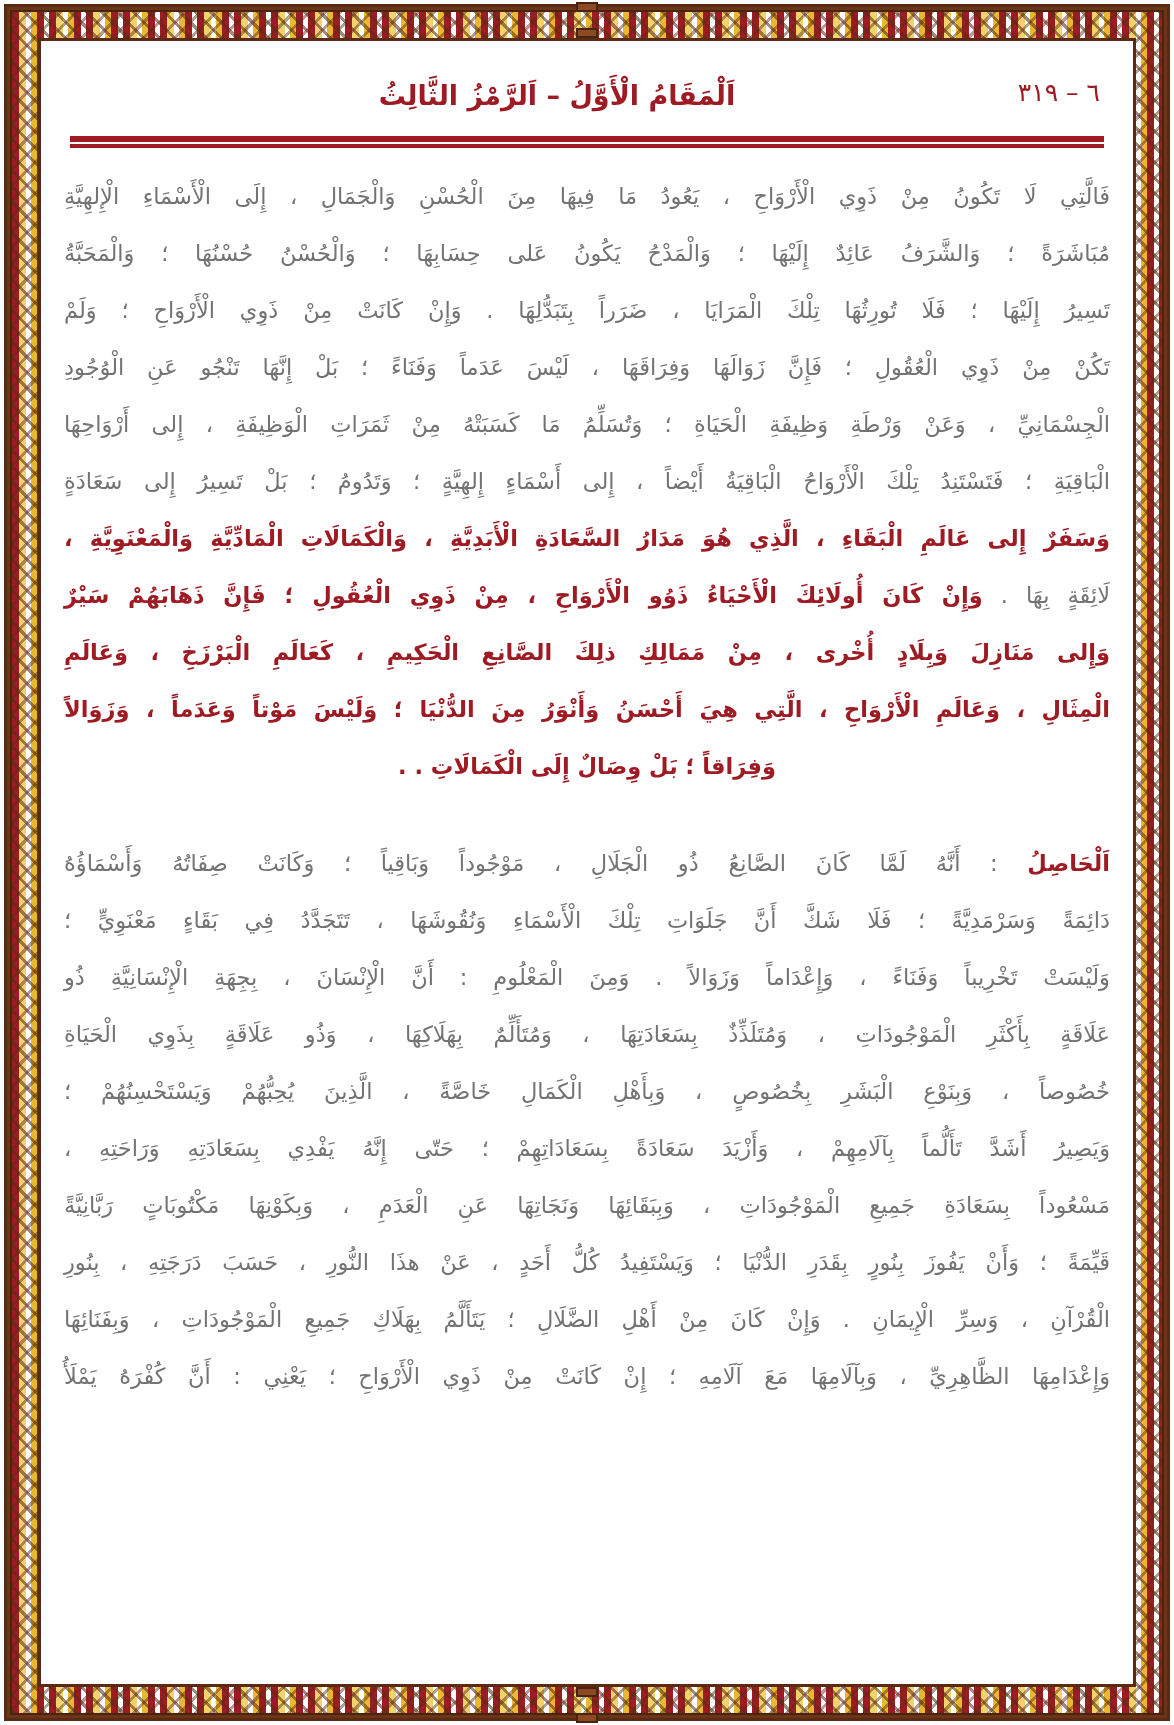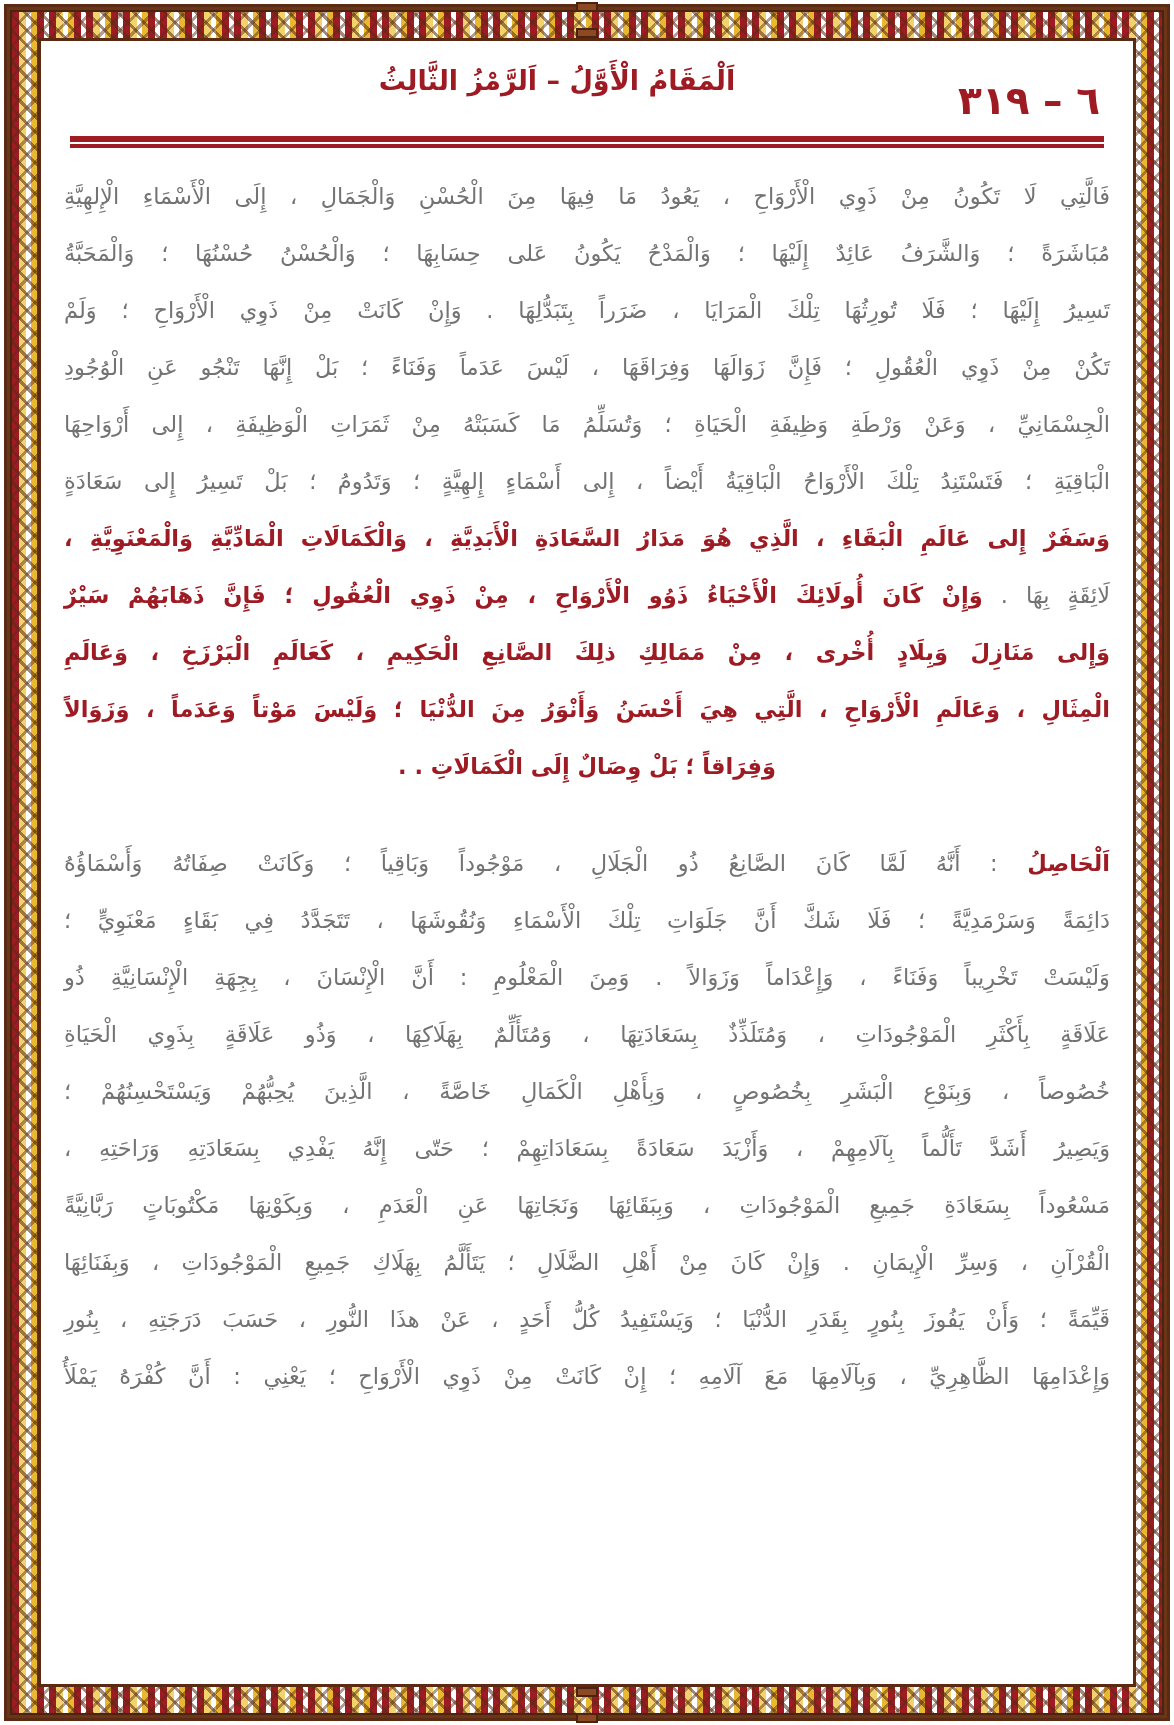--- a/index.html
+++ b/index.html
@@ -118,29 +118,29 @@
     position: relative;
     height: 92px;
     margin: 0 18px 0 18px;
   }
   .page-number {
     position: absolute;
     top: 36px;
     right: 14px;
     color: #9e1b24;
     font-family: "DejaVu Sans", sans-serif;
-    font-size: 39px;
-    font-weight: bold;
+    font-size: 25px;
+    font-weight: normal;
     letter-spacing: 1px;
     white-space: nowrap;
     direction: rtl;
   }
   .chapter-title {
     position: absolute;
-    top: 23px;
+    top: 38px;
     left: 0;
     right: 0;
     text-align: center;
     color: #9e1b24;
     font-family: "DejaVu Sans", sans-serif;
     font-size: 27px;
     font-weight: bold;
     direction: rtl;
     padding-right: 60px;
   }
@@ -239,20 +239,20 @@
         </div>
         <div class="para-gap"></div>
         <div class="para">
           <div class="line"><span class="seg red">اَلْحَاصِلُ</span><span class="seg blk"> : أَنَّهُ لَمَّا كَانَ الصَّانِعُ ذُو الْجَلَالِ ، مَوْجُوداً وَبَاقِياً ؛ وَكَانَتْ صِفَاتُهُ وَأَسْمَاؤُهُ</span></div>
           <div class="line"><span class="seg blk">دَائِمَةً وَسَرْمَدِيَّةً ؛ فَلَا شَكَّ أَنَّ جَلَوَاتِ تِلْكَ الْأَسْمَاءِ وَنُقُوشَهَا ، تَتَجَدَّدُ فِي بَقَاءٍ مَعْنَوِيٍّ ؛</span></div>
           <div class="line"><span class="seg blk">وَلَيْسَتْ تَخْرِيباً وَفَنَاءً ، وَإِعْدَاماً وَزَوَالاً . وَمِنَ الْمَعْلُومِ : أَنَّ الْإِنْسَانَ ، بِجِهَةِ الْإِنْسَانِيَّةِ ذُو</span></div>
           <div class="line"><span class="seg blk">عَلَاقَةٍ بِأَكْثَرِ الْمَوْجُودَاتِ ، وَمُتَلَذِّذٌ بِسَعَادَتِهَا ، وَمُتَأَلِّمٌ بِهَلَاكِهَا ، وَذُو عَلَاقَةٍ بِذَوِي الْحَيَاةِ</span></div>
           <div class="line"><span class="seg blk">خُصُوصاً ، وَبِنَوْعِ الْبَشَرِ بِخُصُوصٍ ، وَبِأَهْلِ الْكَمَالِ خَاصَّةً ، الَّذِينَ يُحِبُّهُمْ وَيَسْتَحْسِنُهُمْ ؛</span></div>
           <div class="line"><span class="seg blk">وَيَصِيرُ أَشَدَّ تَأَلُّماً بِآلَامِهِمْ ، وَأَزْيَدَ سَعَادَةً بِسَعَادَاتِهِمْ ؛ حَتّى إِنَّهُ يَفْدِي بِسَعَادَتِهِ وَرَاحَتِهِ ،</span></div>
           <div class="line"><span class="seg blk">مَسْعُوداً بِسَعَادَةِ جَمِيعِ الْمَوْجُودَاتِ ، وَبِبَقَائِهَا وَنَجَاتِهَا عَنِ الْعَدَمِ ، وَبِكَوْنِهَا مَكْتُوبَاتٍ رَبَّانِيَّةً</span></div>
+          <div class="line"><span class="seg blk">قَيِّمَةً ؛ وَأَنْ يَفُوزَ بِنُورٍ بِقَدَرِ الدُّنْيَا ؛ وَيَسْتَفِيدُ كُلُّ أَحَدٍ ، عَنْ هذَا النُّورِ ، حَسَبَ دَرَجَتِهِ ، بِنُورِ</span></div>
           <div class="line"><span class="seg blk">الْقُرْآنِ ، وَسِرِّ الْإِيمَانِ . وَإِنْ كَانَ مِنْ أَهْلِ الضَّلَالِ ؛ يَتَأَلَّمُ بِهَلَاكِ جَمِيعِ الْمَوْجُودَاتِ ، وَبِفَنَائِهَا</span></div>
-          <div class="line"><span class="seg blk">قَيِّمَةً ؛ وَأَنْ يَفُوزَ بِنُورٍ بِقَدَرِ الدُّنْيَا ؛ وَيَسْتَفِيدُ كُلُّ أَحَدٍ ، عَنْ هذَا النُّورِ ، حَسَبَ دَرَجَتِهِ ، بِنُورِ</span></div>
           <div class="line"><span class="seg blk">وَإِعْدَامِهَا الظَّاهِرِيِّ ، وَبِآلَامِهَا مَعَ آلَامِهِ ؛ إِنْ كَانَتْ مِنْ ذَوِي الْأَرْوَاحِ ؛ يَعْنِي : أَنَّ كُفْرَهُ يَمْلَأُ</span></div>
         </div>
       </div>
 
   </div>
 </div>
 
 </body></html>

